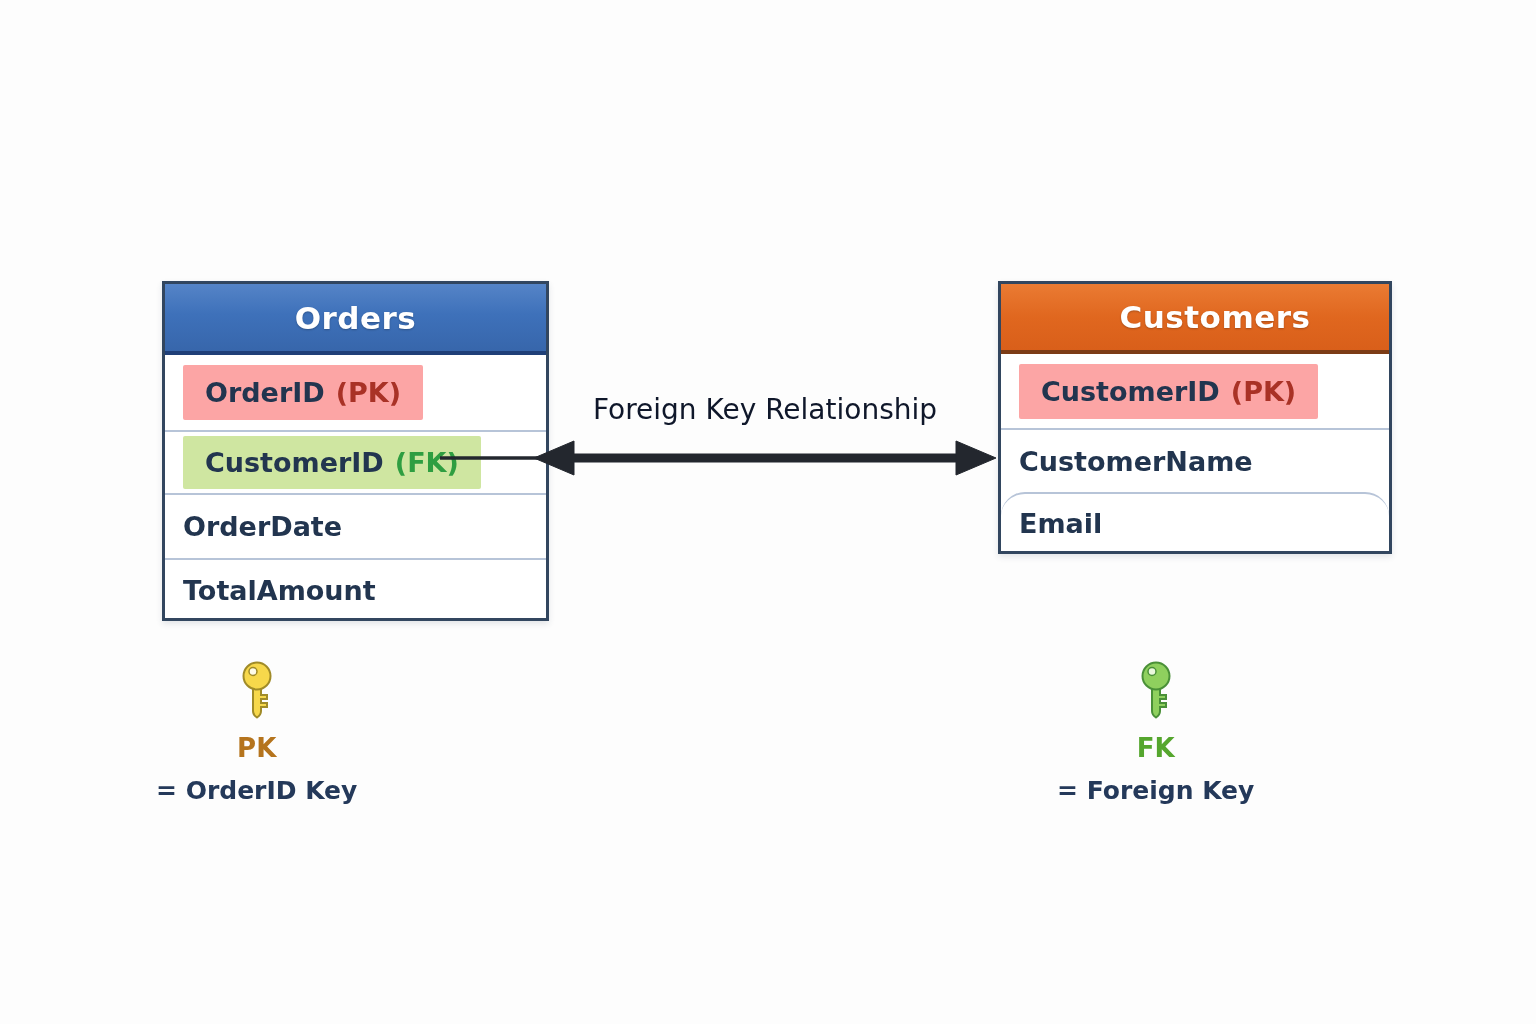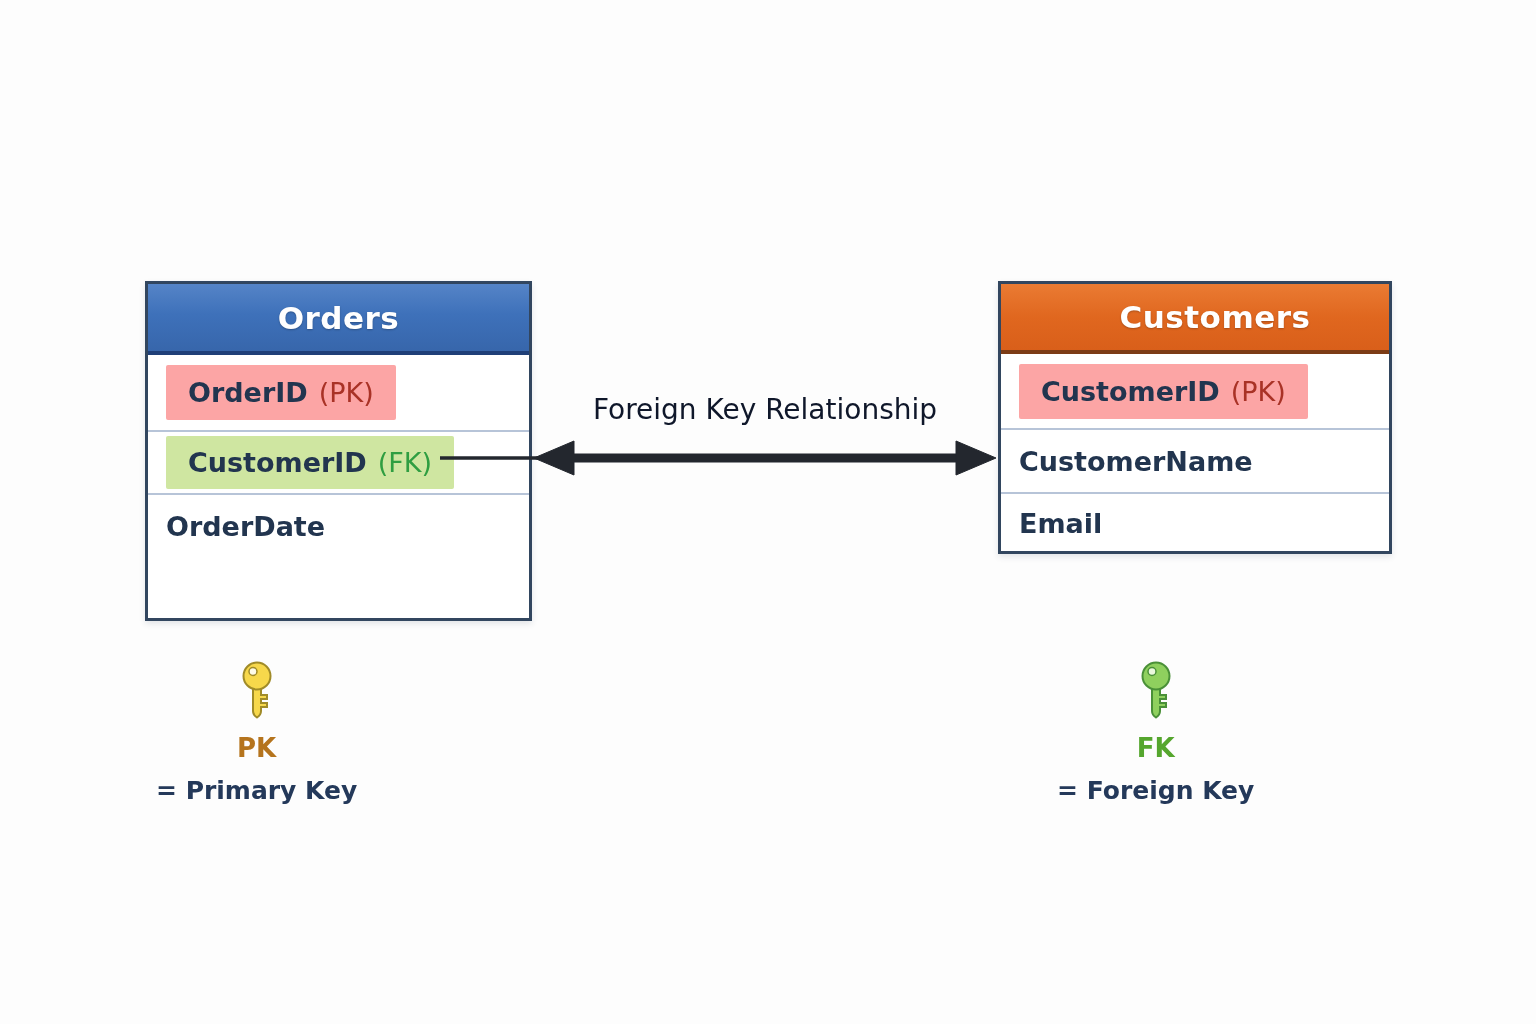--- a/index.html
+++ b/index.html
@@ -5,21 +5,21 @@
   html,body{margin:0;padding:0;background:#fdfdfd;}
   .canvas{
     position:relative;width:1536px;height:1024px;background:#fdfdfd;overflow:hidden;
     font-family:"DejaVu Sans","Liberation Sans",sans-serif;color:#24395a;
   }
   
   .db-table{
     position:absolute;background:#ffffff;border:3px solid #32465f;
     box-sizing:border-box;box-shadow:0 3px 6px rgba(40,55,80,.12);
   }
-  .db-table.orders{left:145px;top:281px;width:387px;height:340px;}
+  .db-table.orders{left:162px;top:281px;width:387px;height:340px;}
   .db-table.customers{left:998px;top:281px;width:394px;height:273px;}
   .tbl-header{
     display:flex;align-items:center;justify-content:center;
     font-size:31px;font-weight:700;color:#ffffff;letter-spacing:.5px;
     text-shadow:0 1px 2px rgba(0,0,0,.25);
   }
   .orders .tbl-header{
     height:67px;background:linear-gradient(180deg,#5584c7 0%,#3e71ba 45%,#3766ab 100%);
     border-bottom:4px solid #1f3f78;
   }
@@ -32,30 +32,30 @@
     display:flex;align-items:center;box-sizing:border-box;padding-left:18px;
     font-size:27px;font-weight:600;color:#22354f;
   }
   .tbl-row.sep{border-top:2px solid #b7c4d8;}
   .orders .r1{height:75px;}
   .orders .r2{height:63px;}
   .orders .r3{height:65px;}
   .orders .r4{height:63px;}
   .customers .r1{height:74px;}
   .customers .r2{height:64px;}
-  .customers .r3{height:61px;}
+  .customers .r3{height:61px;border-radius:24px;}
   .hl{
     display:inline-flex;align-items:center;height:55px;padding:0 22px;
     border-radius:2px;
   }
   .hl-green{height:53px;}
   .hl-yellow{background:#fca5a5;}
   .hl-green{background:#cfe6a1;}
   .f-name{white-space:pre;}
-  .f-key{margin-left:11px;font-weight:400;text-align:center;}
+  .f-key{margin-left:11px;font-weight:700;text-align:center;}
   .key-pk{color:#a93226;}
   .key-fk{color:#2f9e41;}
   
   .rel-label{
     position:absolute;left:535px;top:393px;width:460px;text-align:center;
     font-size:28px;font-weight:400;color:#0f172a;
   }
   .rel-arrow{position:absolute;left:440px;top:437px;}
   .arrow-ink{fill:#23272e;stroke:#23272e;}
   
@@ -91,20 +91,23 @@
     </div>
     <div class="tbl-row sep r2">
       <span class="hl hl-green">
         <span class="f-name">CustomerID</span>
         <span class="f-key key-fk">(FK)</span>
       </span>
     </div>
     <div class="tbl-row sep r3">
       <span class="f-name">OrderDate</span>
     </div>
+    <div class="tbl-row sep r4">
+      <span class="f-name">TotalAmount</span>
+    </div>
   </section>
 
   <section class="db-table customers">
     <header class="tbl-header">
       <span>Customers</span>
     </header>
     <div class="tbl-row r1">
       <span class="hl hl-yellow">
         <span class="f-name">CustomerID</span>
         <span class="f-key key-pk">(PK)</span>
@@ -127,21 +130,21 @@
     <polygon class="arrow-ink" points="556,21 516,4 516,38"></polygon>
   </svg>
 
   <div class="legend legend-pk">
     <svg class="key-svg key-gold" width="40" height="60" viewBox="0 0 40 60" aria-hidden="true">
       <path class="key-body" d="M16,27 L16,51 Q16,55 20,57.5 Q24,55 24,51 L24,47 L30,47 L30,43 L24,43 L24,39 L30,39 L30,35 L24,35 L24,27 Z"></path>
       <circle class="key-body" cx="20" cy="16" r="13.5"></circle>
       <circle class="key-hole" cx="16" cy="11.5" r="4"></circle>
     </svg>
     <span class="abbr">PK</span>
-    <span class="ltext">= Primary Key</span>
+    <span class="ltext">= OrderID Key</span>
   </div>
 
   <div class="legend legend-fk">
     <svg class="key-svg key-green" width="40" height="60" viewBox="0 0 40 60" aria-hidden="true">
       <path class="key-body" d="M16,27 L16,51 Q16,55 20,57.5 Q24,55 24,51 L24,47 L30,47 L30,43 L24,43 L24,39 L30,39 L30,35 L24,35 L24,27 Z"></path>
       <circle class="key-body" cx="20" cy="16" r="13.5"></circle>
       <circle class="key-hole" cx="16" cy="11.5" r="4"></circle>
     </svg>
     <span class="abbr">FK</span>
     <span class="ltext">= Foreign Key</span>

